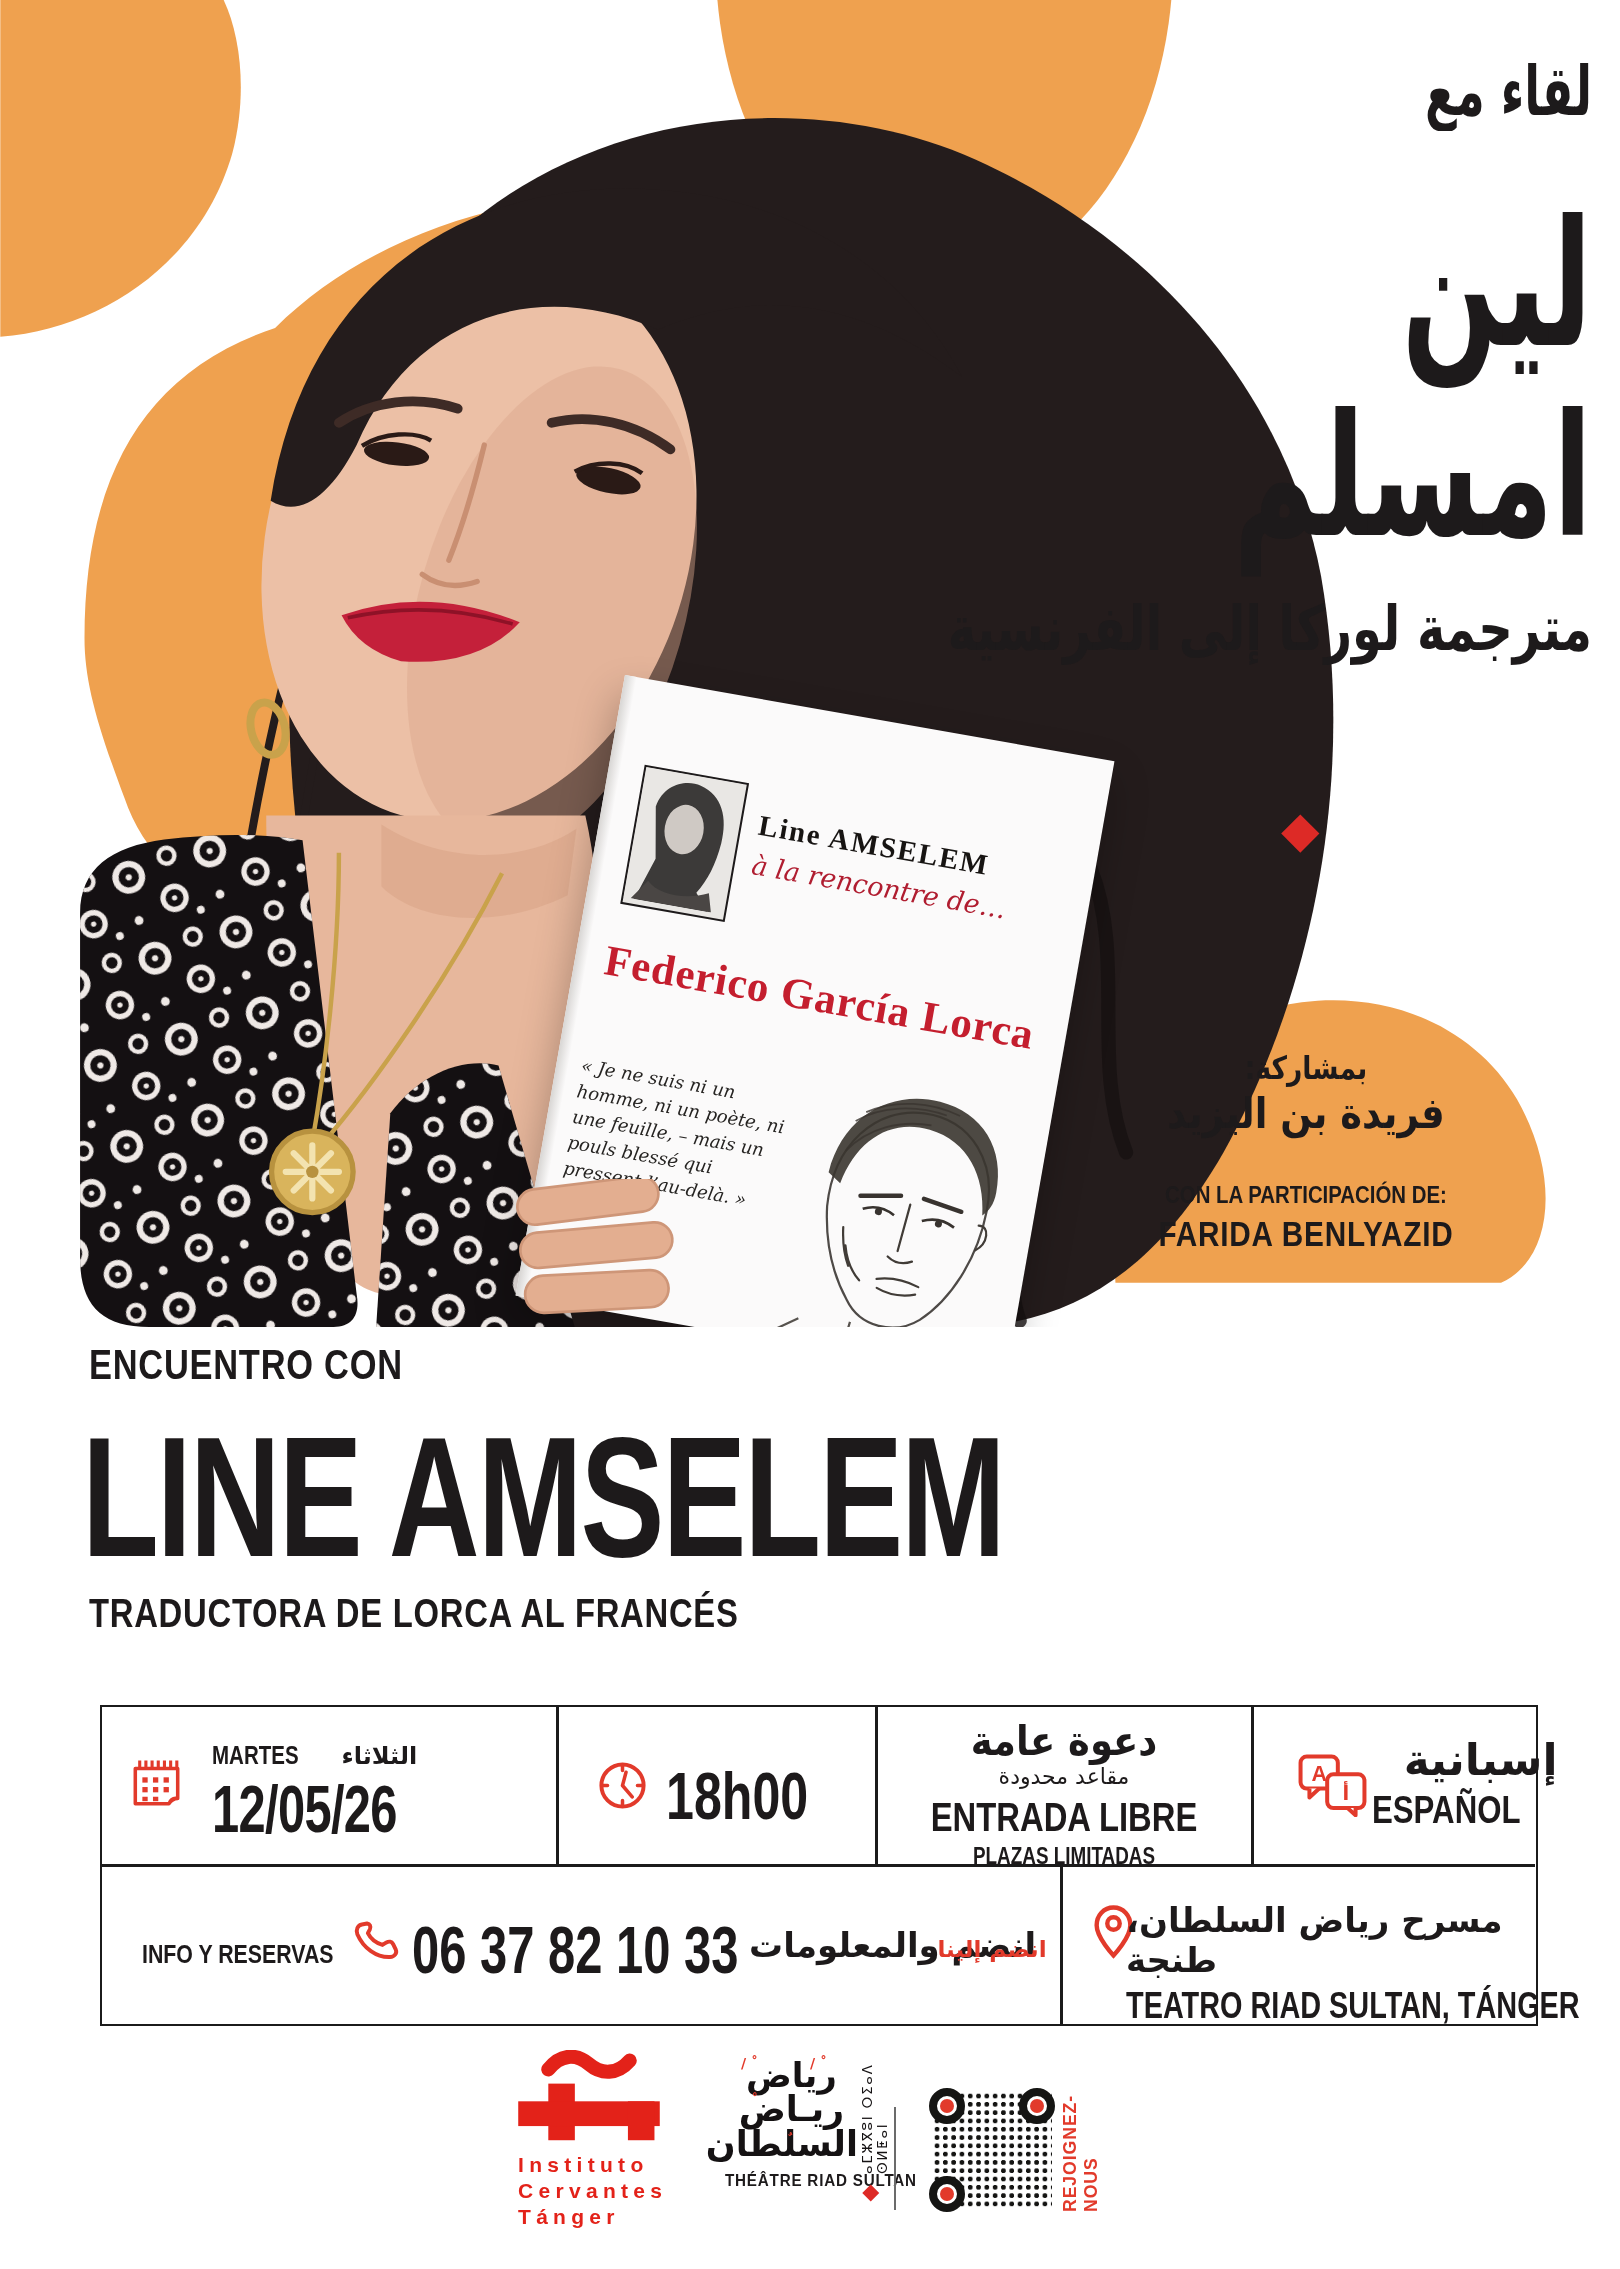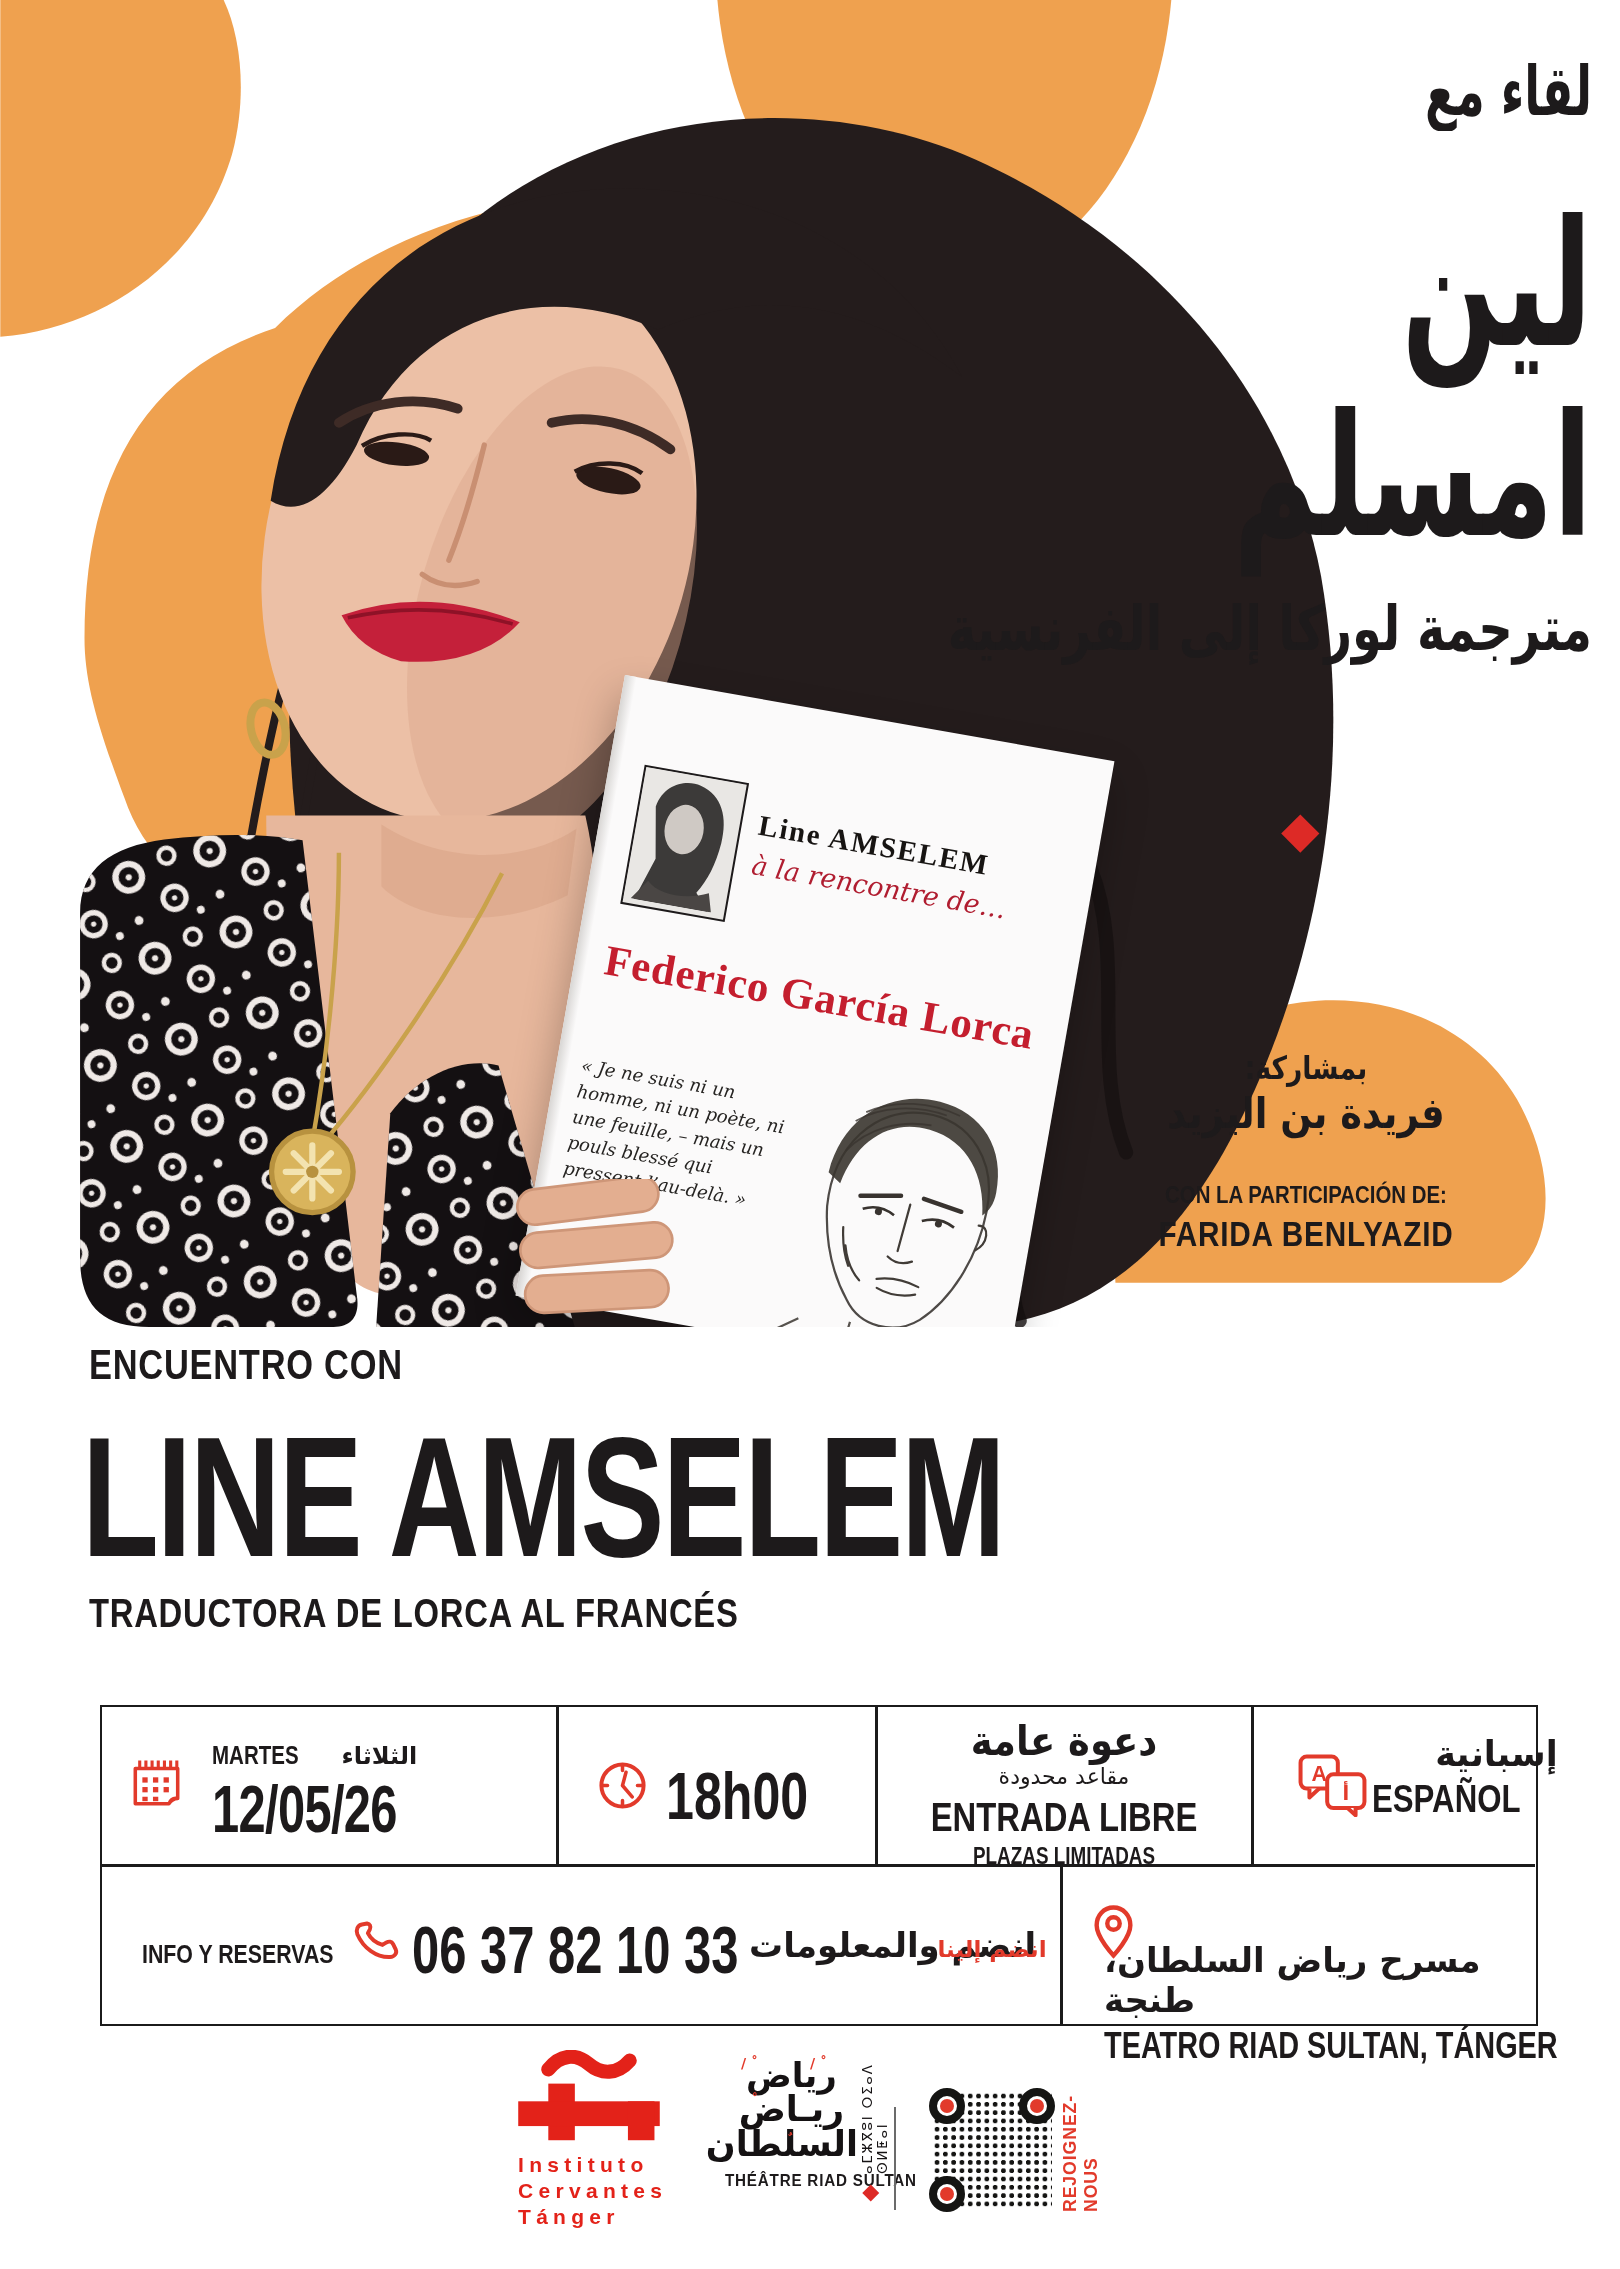--- a/index.html
+++ b/index.html
@@ -260,36 +260,36 @@
       <g stroke="#E23A2B" stroke-width="4.5" fill="#ffffff" stroke-linejoin="round">
         <rect x="4" y="4" width="42" height="36" rx="7"></rect>
         <path d="M 14 40 L 14 50 L 25 40"></path>
         <rect x="34" y="24" width="42" height="38" rx="7"></rect>
         <path d="M 66 62 L 66 70 L 57 62"></path>
       </g>
       <text x="25" y="31" text-anchor="middle" font-family="Liberation Sans,sans-serif" font-weight="bold" font-size="24" fill="#E23A2B">A</text>
       <text x="55" y="53" text-anchor="middle" font-family="DejaVu Sans,sans-serif" font-weight="bold" font-size="22" fill="#E23A2B">أ</text>
     </svg>
     <div class="abs" style="left:1270px;top:26.6px;">
-      <div class="ar b" dir="rtl" style="font-size:35px;">إسبانية</div>
+      <div class="ar b" dir="rtl" style="font-size:44px;">إسبانية</div>
       <div class="b" style="font-size:39px;margin-top:3.5px;transform:scaleX(.8);transform-origin:left top;">ESPAÑOL</div>
     </div>
 
     <div class="abs b" style="left:40px;top:232px;font-size:26px;transform:scaleX(.82);transform-origin:left top;">INFO Y RESERVAS</div>
     <svg class="abs" style="left:249px;top:208px;" width="51" height="53" viewBox="0 0 58 60">
       <path d="M 16 8 C 11 8 8 13 9 18 C 13 35 26 48 41 50 C 46 51 50 47 49 43 L 47 36 C 46 33 43 32 40 33 L 35 35 C 29 32 23 26 21 19 L 24 15 C 26 12 25 9 22 8 Z" stroke="#E23A2B" stroke-width="4.5" fill="none" stroke-linejoin="round" transform="rotate(-10 29 30)"></path>
     </svg>
     <div class="abs b" style="left:310px;top:204px;font-size:67px;letter-spacing:0;transform:scaleX(.73);transform-origin:left top;white-space:nowrap;">06 37 82 10 33</div>
     <div class="abs ar b" dir="rtl" style="left:647px;top:218px;font-size:34px;">انضم والمعلومات</div>
 
     <svg class="abs" style="left:991px;top:197px;" width="41" height="55" viewBox="0 0 46 62">
       <path d="M 23 4 C 12 4 4 13 4 24 C 4 38 23 58 23 58 C 23 58 42 38 42 24 C 42 13 34 4 23 4 Z" stroke="#E23A2B" stroke-width="5" fill="none"></path>
       <circle cx="23" cy="22" r="7" stroke="#E23A2B" stroke-width="5" fill="none"></circle>
     </svg>
-    <div class="abs" style="left:1002px;top:193px;width:381px;margin-top:40px;">
+    <div class="abs" style="left:1024px;top:193px;width:381px;">
       <div class="ar b" dir="rtl" style="font-size:34px;text-align:left;">مسرح رياض السلطان، طنجة</div>
       <div class="b" style="font-size:37px;margin-top:5.3px;transform:scaleX(.78);transform-origin:left top;white-space:nowrap;">TEATRO RIAD SULTAN, TÁNGER</div>
     </div>
   </div>
 
   <div class="abs" style="left:518px;top:2050px;">
     <svg width="142" height="92" viewBox="0 0 160 104">
       <path d="M 34 22 C 48 4 66 4 80 16 C 94 28 112 28 126 12" stroke="#E32219" stroke-width="16" fill="none" stroke-linecap="round"></path>
       <rect x="34" y="38" width="30" height="64" fill="#E32219"></rect>
       <rect x="0" y="58" width="160" height="28" fill="#E32219"></rect>

